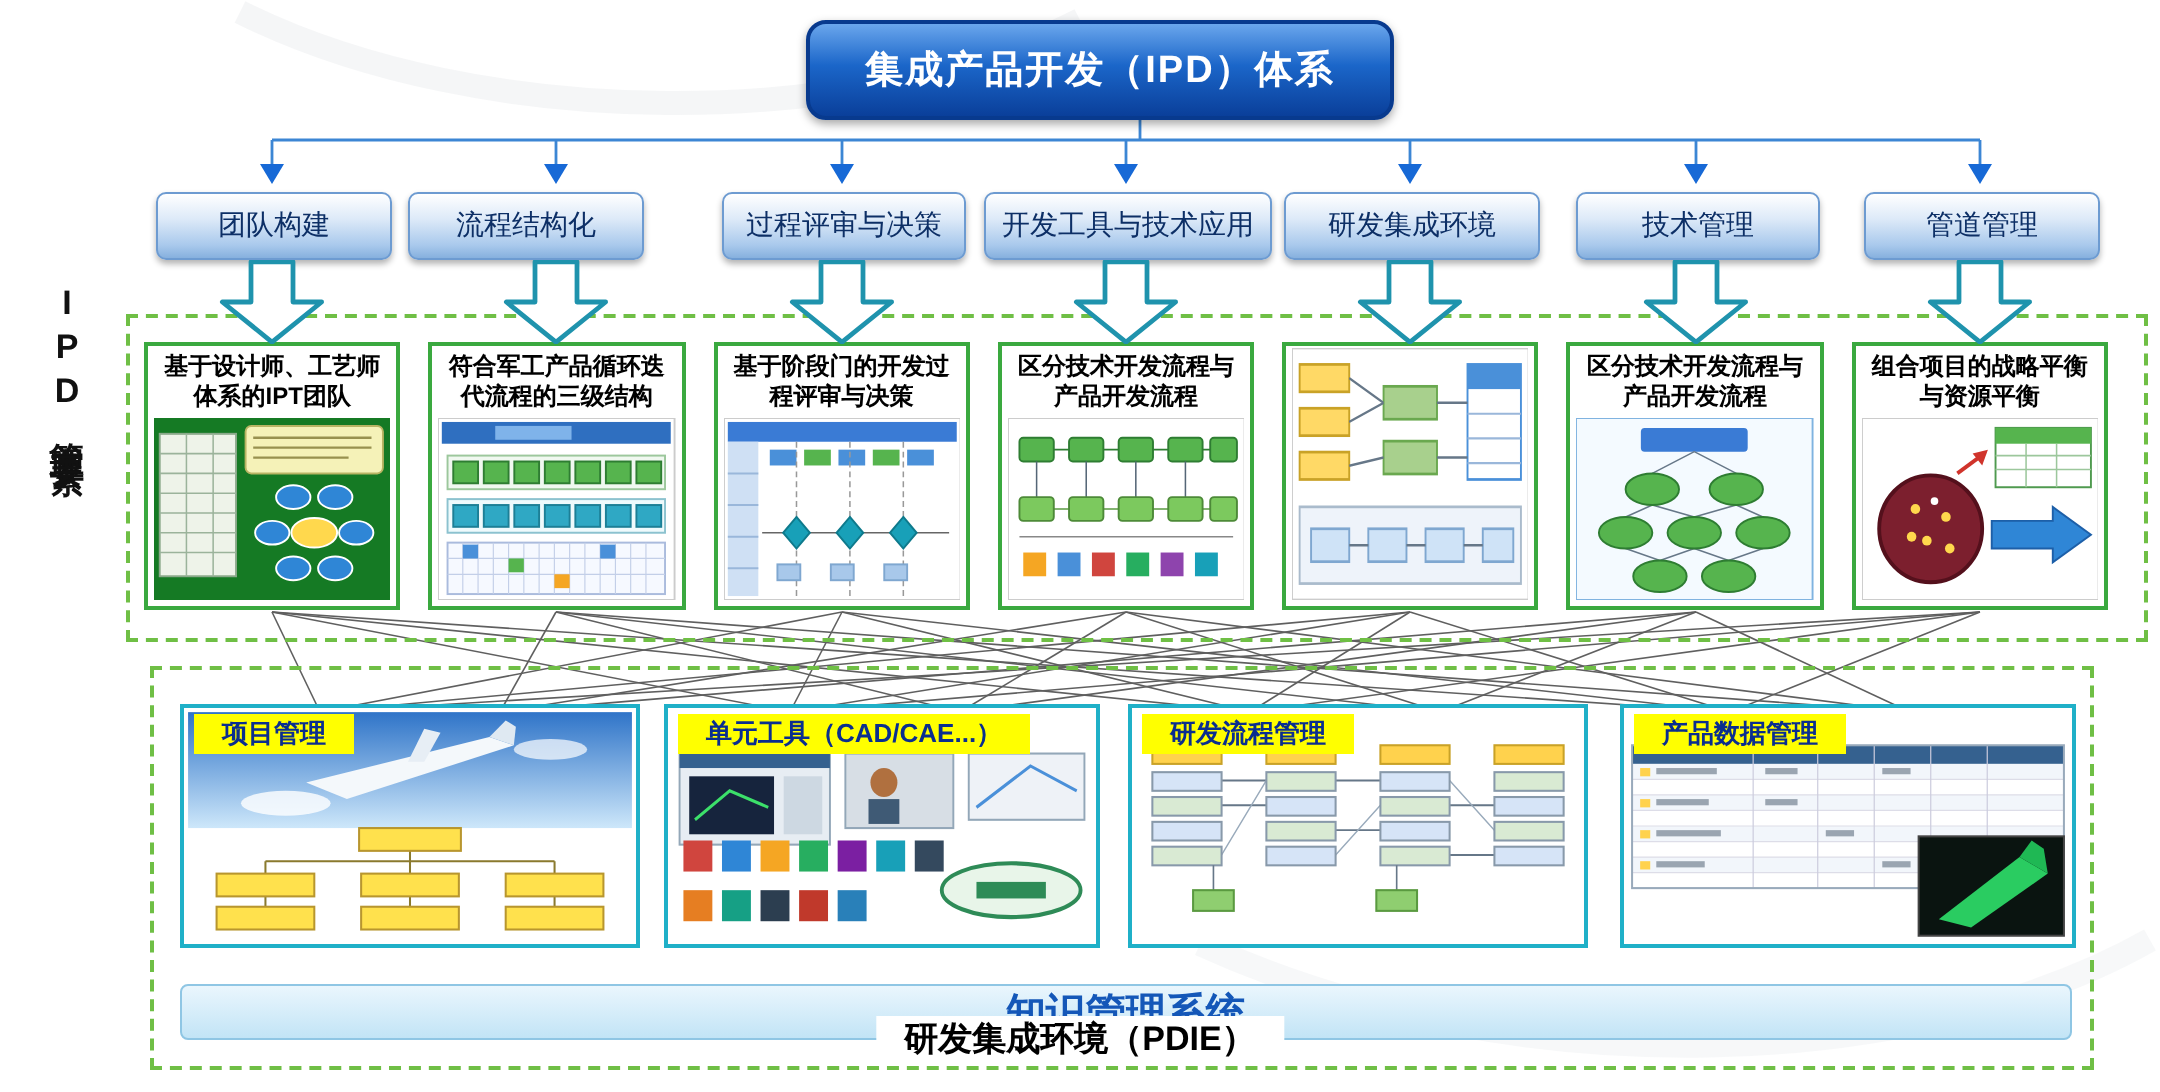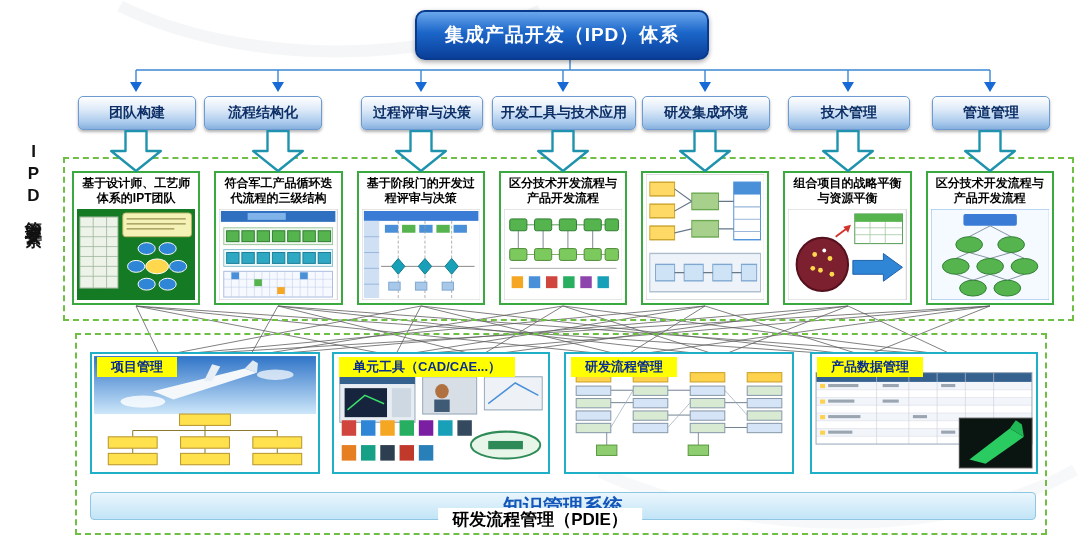--- a/index.html
+++ b/index.html
@@ -1,23 +1,23 @@
 <!DOCTYPE html>
 <html><head>
 <meta charset="utf-8">
 <style>
   html,body{margin:0;padding:0;background:#ffffff;font-family:"Liberation Sans","DejaVu Sans",sans-serif;}
   .canvas{position:relative;width:1080px;height:546px;background:#fff;overflow:hidden;}
   .layer{position:absolute;left:0;top:0;width:1080px;height:546px;pointer-events:none;}
-  .ipd-title{position:absolute;left:415px;top:10px;width:290px;height:46px;display:flex;align-items:center;justify-content:center;
+  .ipd-title{position:absolute;left:403px;top:10px;width:290px;height:46px;display:flex;align-items:center;justify-content:center;
     color:#fff;font-weight:bold;font-size:19px;letter-spacing:1px;
     background:linear-gradient(180deg,#6aa6ec 0%,#1b66c9 45%,#0a3f9a 100%);
     border:2px solid #083a8e;border-radius:10px;box-shadow:0 2px 5px rgba(0,0,0,.35);z-index:4;}
   .cat{position:absolute;top:96px;height:32px;display:flex;align-items:center;justify-content:center;
-    font-weight:bold;font-size:14px;color:#0d2f66;
+    font-weight:normal;font-size:14px;color:#0d2f66;
     background:linear-gradient(180deg,#ffffff 0%,#dce9f8 40%,#a9c9ec 80%,#86b0de 100%);
     border:1px solid #6d9bd1;border-radius:5px;box-shadow:0 2px 3px rgba(0,0,0,.3);z-index:3;}
   .blockarrow{position:absolute;top:130px;width:56px;height:42px;z-index:3;}
   .blockarrow polygon{fill:#ffffff;stroke:#1f93ad;stroke-width:2.5;stroke-linejoin:round;}
   .side-label{position:absolute;left:22px;top:142px;writing-mode:vertical-rl;text-orientation:upright;
     font-weight:bold;font-size:17px;letter-spacing:3px;color:#111;z-index:3;}
   .frame{position:absolute;border:2px dashed #6fbf45;z-index:1;}
   .frame.elements{left:63px;top:157px;width:1007px;height:160px;}
   .frame.platform{left:75px;top:333px;width:968px;height:198px;}
   .elems{position:absolute;left:72px;top:171px;width:982px;height:134px;display:flex;gap:14px;z-index:2;}
@@ -275,59 +275,59 @@
               <rect x="40" y="66" width="20" height="12"></rect>
               <rect x="70" y="66" width="20" height="12"></rect>
               <rect x="100" y="66" width="16" height="12"></rect>
             </g>
           <path d="M30 72h10M60 72h10M90 72h10" stroke="#667788" stroke-width="0.9"></path>
         </svg>
       </div>
     </div>
 
     <div class="elem">
-      <div class="elem-title">组合项目的战略平衡与资源平衡</div>
-      <div class="elem-thumb">
-        <svg viewBox="0 0 124 92" preserveAspectRatio="none">
-          <rect width="124" height="92" fill="#fff" stroke="#ccc"></rect>
-          <circle cx="36" cy="56" r="27" fill="#7c1f2e" stroke="#54101c" stroke-width="2"></circle>
-          <g fill="#ffd84d">
-              <circle cx="28" cy="46" r="2.5"></circle>
-              <circle cx="44" cy="50" r="2.5"></circle>
-              <circle cx="34" cy="62" r="2.5"></circle>
-              <circle cx="46" cy="66" r="2.5"></circle>
-              <circle cx="26" cy="60" r="2.5"></circle>
-            </g>
-          <circle cx="38" cy="42" r="2" fill="#fff"></circle>
-          <rect x="70" y="5" width="50" height="30" fill="#fff" stroke="#4f9a4f"></rect>
-          <rect x="70" y="5" width="50" height="8" fill="#56b44e"></rect>
-          <path d="M70 19h50M70 26h50M86 13v22M102 13v22" stroke="#9cc79c" stroke-width="0.8"></path>
-          <polygon points="68,52 100,52 100,45 120,59 100,73 100,66 68,66" fill="#2f86d6" stroke="#1d5fa8"></polygon>
-          <path d="M50 28 L64 18" stroke="#d0342c" stroke-width="2"></path>
-            <polygon points="66,16 58,18 63,24" fill="#d0342c"></polygon>
-        </svg>
-      </div>
-    </div>
-
-    <div class="elem">
       <div class="elem-title">区分技术开发流程与产品开发流程</div>
       <div class="elem-thumb">
         <svg viewBox="0 0 124 92" preserveAspectRatio="none">
           <rect width="124" height="92" fill="#f4faff" stroke="#7fb3e0"></rect>
           <rect x="34" y="5" width="56" height="12" rx="2" fill="#3a7bd5"></rect>
           <path d="M62 17 L40 28 M62 17 L84 28 M40 44 L26 50 M40 44 L62 50 M84 44 L62 50 M84 44 L98 50 M26 66 L44 72 M62 66 L44 72 M62 66 L80 72 M98 66 L80 72" stroke="#667788" fill="none" stroke-width="0.8"></path>
           <g fill="#56b44e" stroke="#2e7d32">
             <ellipse cx="40" cy="36" rx="14" ry="8"></ellipse>
               <ellipse cx="84" cy="36" rx="14" ry="8"></ellipse>
             <ellipse cx="26" cy="58" rx="14" ry="8"></ellipse>
               <ellipse cx="62" cy="58" rx="14" ry="8"></ellipse>
               <ellipse cx="98" cy="58" rx="14" ry="8"></ellipse>
             <ellipse cx="44" cy="80" rx="14" ry="8"></ellipse>
               <ellipse cx="80" cy="80" rx="14" ry="8"></ellipse>
           </g>
+        </svg>
+      </div>
+    </div>
+
+    <div class="elem">
+      <div class="elem-title">组合项目的战略平衡与资源平衡</div>
+      <div class="elem-thumb">
+        <svg viewBox="0 0 124 92" preserveAspectRatio="none">
+          <rect width="124" height="92" fill="#fff" stroke="#ccc"></rect>
+          <circle cx="36" cy="56" r="27" fill="#7c1f2e" stroke="#54101c" stroke-width="2"></circle>
+          <g fill="#ffd84d">
+              <circle cx="28" cy="46" r="2.5"></circle>
+              <circle cx="44" cy="50" r="2.5"></circle>
+              <circle cx="34" cy="62" r="2.5"></circle>
+              <circle cx="46" cy="66" r="2.5"></circle>
+              <circle cx="26" cy="60" r="2.5"></circle>
+            </g>
+          <circle cx="38" cy="42" r="2" fill="#fff"></circle>
+          <rect x="70" y="5" width="50" height="30" fill="#fff" stroke="#4f9a4f"></rect>
+          <rect x="70" y="5" width="50" height="8" fill="#56b44e"></rect>
+          <path d="M70 19h50M70 26h50M86 13v22M102 13v22" stroke="#9cc79c" stroke-width="0.8"></path>
+          <polygon points="68,52 100,52 100,45 120,59 100,73 100,66 68,66" fill="#2f86d6" stroke="#1d5fa8"></polygon>
+          <path d="M50 28 L64 18" stroke="#d0342c" stroke-width="2"></path>
+            <polygon points="66,16 58,18 63,24" fill="#d0342c"></polygon>
         </svg>
       </div>
     </div>
   </div>
 
   <div class="panel" style="left:90px;width:226px">
     <svg class="panel-art" viewBox="0 0 222 114" preserveAspectRatio="none">
       <defs>
           <linearGradient id="sky" x1="0" y1="0" x2="0" y2="1">
             <stop offset="0" stop-color="#2f74c8"></stop>
@@ -460,15 +460,15 @@
         </g>
       <rect x="146" y="62" width="72" height="48" fill="#0a1410" stroke="#444"></rect>
       <path d="M156 102 L196 72 L210 80 L172 106 Z" fill="#2ee06a" opacity="0.9"></path>
       <path d="M196 72 L202 64 L208 68 L210 80 Z" fill="#1fb854"></path>
     </svg>
     <span class="panel-label">产品数据管理</span>
   </div>
 
   <div class="kbar">知识管理系统</div>
 
-  <div class="env-title">研发流程管理（PDIE）</div>
+  <div class="env-title">研发集成环境（PDIE）</div>
 
 </div>
 
 </body></html>

